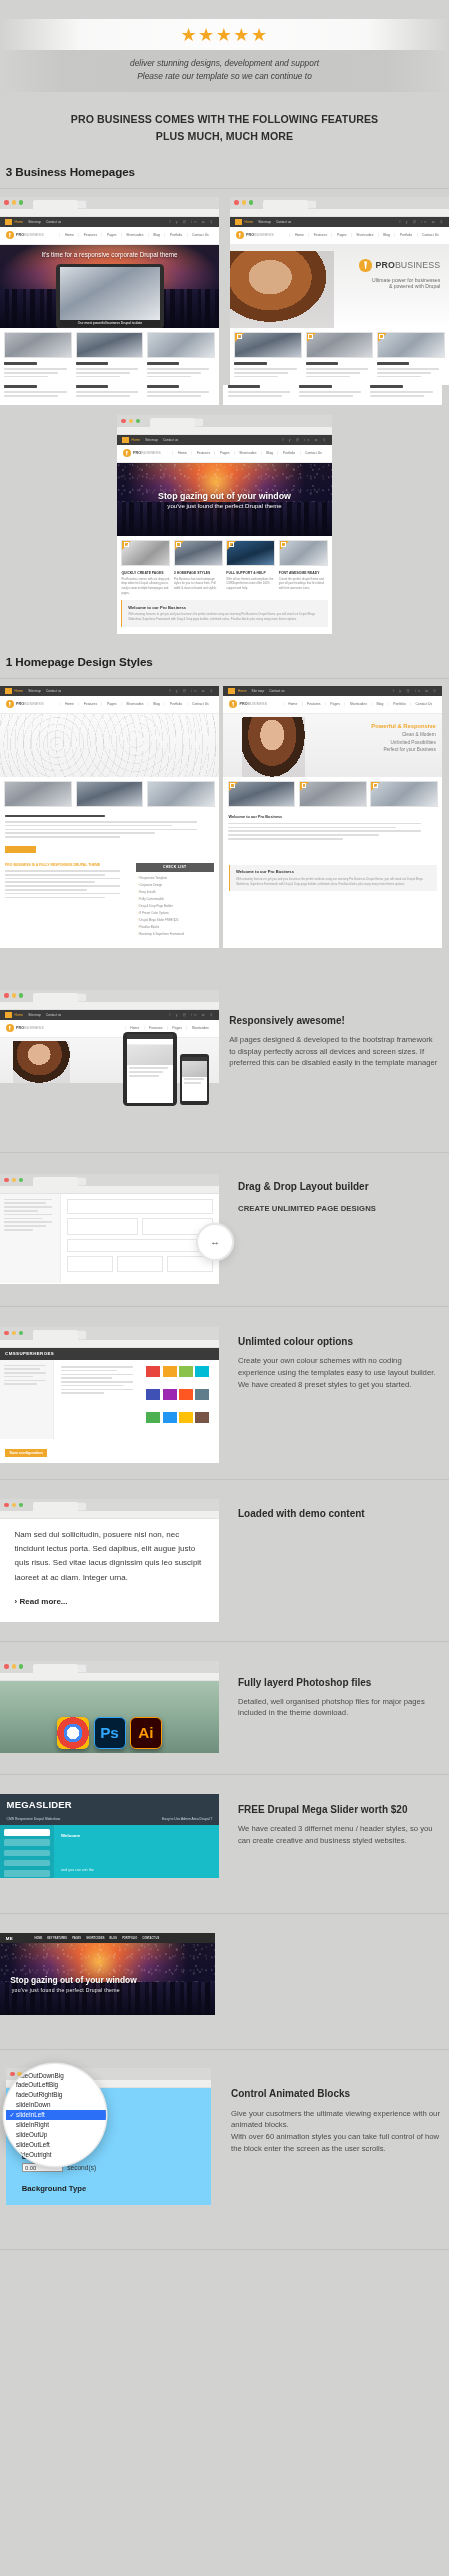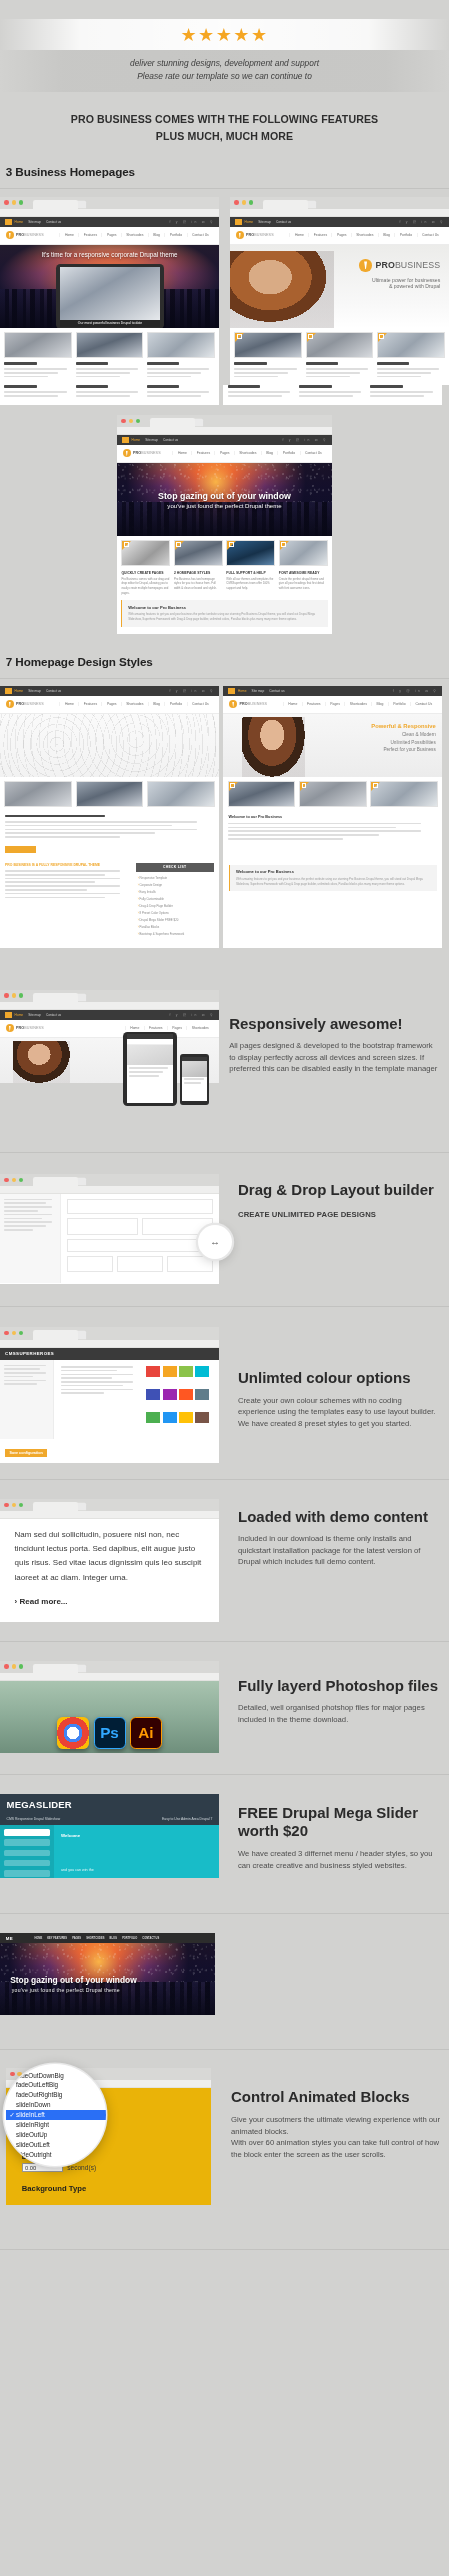--- a/index.html
+++ b/index.html
@@ -100,21 +100,21 @@
   .corner { position:absolute; left:0; top:0; width:0; height:0; border-top:9.5px solid #f0a82c; border-right:9.5px solid transparent; }
   .corner:after{ content:""; position:absolute; left:1.5px; top:-8px; width:2.9px; height:2.9px; border:0.7px solid #fff; }
 
   .faux-lines { padding:3.7px 5.1px; }
   .fl { height:1.6px; background:#dedede; margin-bottom:2.2px; border-radius:0.7px;}
   .fl.t { background:#4a4a4a; height:2.2px; width:48%; margin-bottom:3.7px;}
   .fl.w80{width:80%} .fl.w92{width:92%} .fl.w65{width:65%} .fl.w72{width:72%} .fl.w55{width:55%}
 
   
   .feature-row { display:flex; align-items:flex-start; }
-  .feature-text h3 { margin:0 0 6.6px; font-size:15px; font-weight:bold; color:#2b2b2b; line-height:1.25;}
+  .feature-text h3 { margin:0 0 6.6px; font-size:10px; font-weight:bold; color:#2b2b2b; line-height:1.25;}
   .feature-text p { margin:0; font-size:7.7px; line-height:1.52; color:#4d4d4d; }
   .cta { margin-top:10.2px; font-size:7.7px; font-weight:bold; letter-spacing:0.1px; color:#3b3b3b;}
 
   
   .swatches { display:flex; flex-wrap:wrap; gap:2.2px; }
   .swatches i { width:14px; height:11px; display:block; }
 
   
   .psrow { display:flex; align-items:flex-end; justify-content:center; gap:4.4px; height:100%; padding-bottom:4.4px;}
   .ps-ico { width:32px; height:32px; border-radius:5.8px; display:flex; align-items:center; justify-content:center;
@@ -125,21 +125,21 @@
 
   
   .mega-head { background:#2f3d49; color:#fff; padding:5.1px 6.6px; font-weight:bold; font-size:9.5px; letter-spacing:0.2px;}
   .mega-sub { display:flex; gap:7.3px; font-size:3.4px; color:#cfd6db; padding:2.2px 6.6px 4.4px; background:#2f3d49;}
   .mega-body { background:#18bcc8; height:53px; position:relative; }
   .mega-side { position:absolute; left:0; top:0; bottom:0; width:54px; background:#15aab5;}
   .mega-side .mi { height:6.6px; margin:3.7px 4.4px; background:rgba(255,255,255,.28); border-radius:1.5px;}
   .mega-side .mi.on { background:#fff; }
 
   
-  .anim-panel { background:#eab308; position:relative; }
+  .anim-panel { background:#7dd3fc; position:relative; }
   .magnifier { position:absolute; border-radius:50%; background:#fff; box-shadow:0 0 0 1.5px #e8e8e8, 0 3.7px 13px rgba(0,0,0,.3); overflow:hidden; }
   .opt { font-size:6.3px; padding:0.7px 2.9px 0.7px 10.2px; color:#222; white-space:nowrap; line-height:1.35;}
   .opt.sel { background:#2a6ff5; color:#fff; }
   .opt .tick { position:absolute; left:3.7px; }
   .secfield { font-size:6.6px; }
   .secinput { border:0.7px solid #9a9a9a; background:#fff; width:41px; height:9.5px; font-size:5.8px; padding:0 2.2px; display:inline-flex; align-items:center;}
 
   .save-btn { background:#f0a82c; color:#fff; font-size:3.7px; font-weight:bold; padding:2.2px 4.4px; display:inline-block; }
 
   
@@ -437,21 +437,21 @@
       <div style="padding:0 4.4px 7.3px;">
         <div style="background:#f3f3f3; border-left:1.5px solid #f0a82c; padding:4.4px 5.8px;">
           <div style="font-size:4.1px;font-weight:bold;color:#333;margin-bottom:2.9px;">Welcome to our Pro Business</div>
           <div style="font-size:2.8px;color:#9a9a9a;line-height:1.8;">With amazing features to get you and your business the perfect website using our stunning Pro Business Drupal theme, you will stand out Drupal Mega Slideshow, Superhero Framework with Drag &amp; Drop page builder, unlimited colors, Parallax blocks plus many many more theme options.</div>
         </div>
       </div>
     </div>
   </div>
 
   <div style="padding:20.5px 2.9px 0;">
-    <div class="sec-title">7 Homepage Design Styles</div>
+    <div class="sec-title">1 Homepage Design Styles</div>
   </div>
   <div class="rule"></div>
 
   <div style="display:flex; gap:4.4px; padding:7.3px 0 0;">
 
     <div class="bwin" style="width:219px;">
       <div class="site-top">
         <i class="hm"></i>
         <span class="lk act">Home</span>
         <span class="lk">Site map</span>
@@ -702,21 +702,21 @@
     </div>
     <div class="feature-text" style="flex:1; padding:7.3px 8.8px 0 19px;">
       <h3>Drag &amp; Drop Layout builder</h3>
       <div class="cta">CREATE UNLIMITED PAGE DESIGNS</div>
     </div>
   </div>
 
   <div style="height:22px;"></div>
   <div class="rule"></div>
 
-  <div class="feature-row" style="padding:20.5px 0 0;align-items:center;">
+  <div class="feature-row" style="padding:20.5px 0 0;">
     <div style="width:219px;">
       <div class="bwin">
         <div class="bbar">
           <div class="dots">
               <i class="d-r"></i>
               <i class="d-y"></i>
               <i class="d-g"></i>
             </div>
           <div class="btab"></div>
         </div>
@@ -785,21 +785,20 @@
         </div>
         <div class="bbar2"></div>
         <div style="padding:8.8px 10.2px 16px 14.6px;">
           <p style="margin:0; font-size:8px; line-height:1.78; color:#3a3a3a;">Nam sed dui sollicitudin, posuere nisl non, nec tincidunt lectus porta. Sed dapibus, elit augue justo quis risus. Sed vitae lacus dignissim quis leo suscipit laoreet at ac diam. Integer urna.</p>
           <div style="margin-top:11.7px; font-size:8px; font-weight:bold; color:#2b2b2b;">› Read more...</div>
         </div>
       </div>
     </div>
     <div class="feature-text" style="flex:1; padding:8.8px 8.8px 0 19px;">
       <h3>Loaded with demo content</h3>
-      <p>Included in our download is theme only installs and quickstart installation package for the latest version of Drupal which includes full demo content.</p>
     </div>
   </div>
 
   <div style="height:19px;"></div>
   <div class="rule"></div>
 
   <div class="feature-row" style="padding:19px 0 0;">
     <div style="width:219px;">
       <div class="bwin">
         <div class="bbar">

